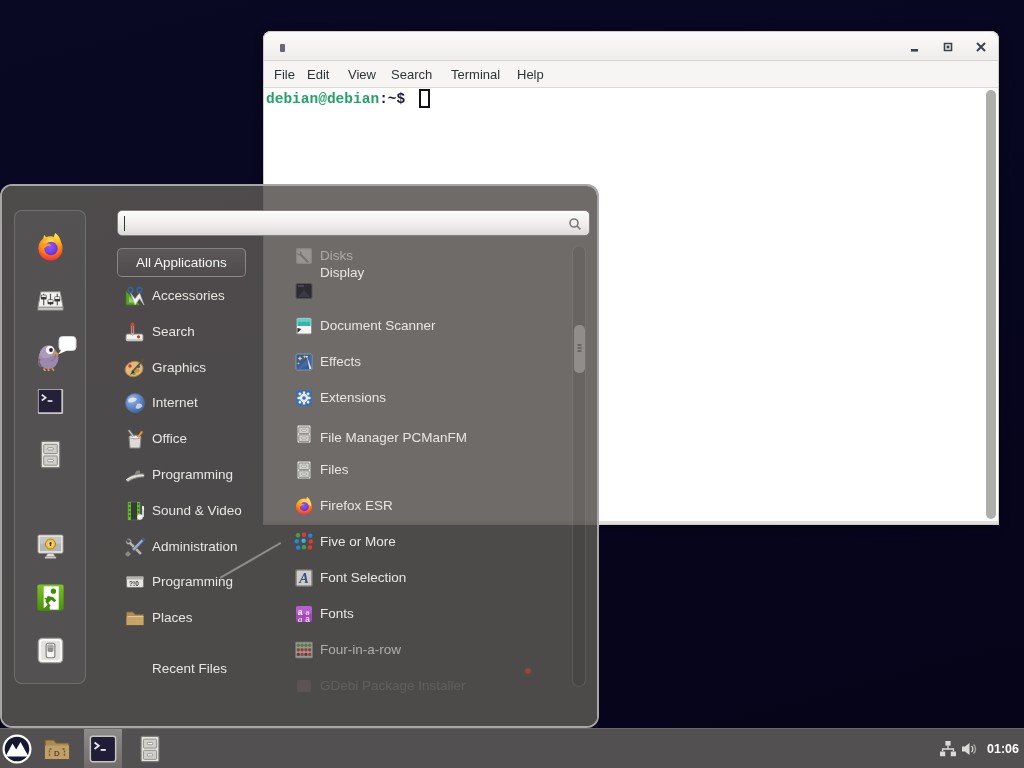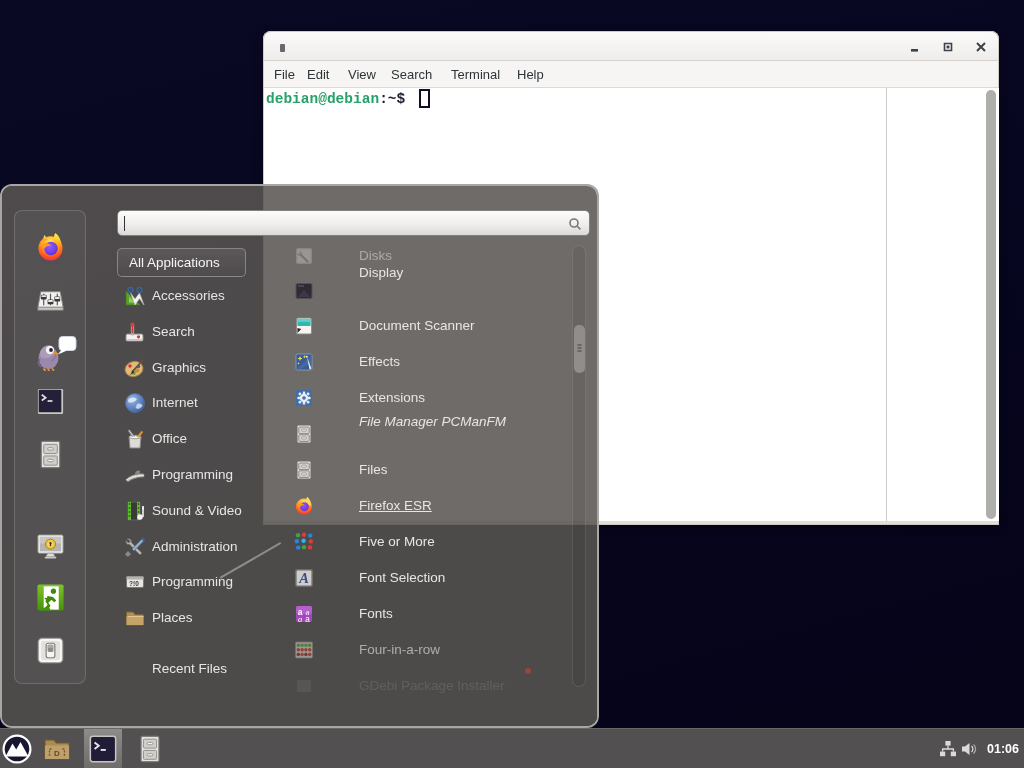--- a/index.html
+++ b/index.html
@@ -12,42 +12,42 @@
   #titlebar { left:0; top:0; width:736px; height:30px; border-radius:8px 8px 0 0;
               background:linear-gradient(#fbfafa,#efedeb);
               border:1px solid #cfcac5; border-bottom:1px solid #d8d3ce; }
   #title { width:100%; text-align:center; top:7px; font-size:14px; font-weight:bold; color:#3e4a52; letter-spacing:1.1px; }
   #winicon { left:17px; top:13px; width:5px; height:8px; background:#4a4452; border-radius:1px; opacity:0.8;}
   .wbtn { top:9px; width:14px; height:14px; }
   #menubar { left:0; top:30px; width:736px; height:27px; background:#f6f5f4;
              border-left:1px solid #cfcac5; border-right:1px solid #cfcac5;
              border-bottom:1px solid #dcd8d3; font-size:13px; color:#2e3436;padding-left:12px; }
   .mitem { position:absolute; top:6px; }
-  #termbody { left:0; top:57px; width:624px; height:433px; background:#fff;
+  #termbody { left:0; top:57px; width:736px; height:433px; background:#fff;
               border-left:1px solid #cfcac5; border-right:1px solid #cfcac5; }
   #winbottom { left:0; top:490px; width:736px; height:4px; background:#e2deda;
                border:1px solid #cfcac5; border-top:none; }
   #prompt { left:2px; top:3px; font-family:"Liberation Mono",monospace; font-size:14.5px;
             font-weight:bold; white-space:pre; color:#1b1b32; }
   #prompt .grn { color:#26a269; }
   #cursor { left:155px; top:1px; width:11px; height:19px; border:2px solid #0e0e24; }
   #termscroll { left:722px; top:2px; width:10px; height:429px; background:#aeaeaa; border-radius:5px; }
   #menu { left:2px; top:186px; width:595px; height:540px; border-radius:10px;
           background:rgba(88,85,81,0.87); box-shadow:0 0 0 2px #a7a6a4; }
   #sidebar { left:12px; top:24px; width:72px; height:474px; border-radius:8px;
              border:1px solid rgba(255,255,255,0.16); background:rgba(255,255,255,0.04); }
   #searchbox { left:115px; top:24px; width:473px; height:26px; border-radius:5px;
                background:linear-gradient(#fcfcfb 0%,#efeeec 55%,#dbdad8 100%); border:1px solid #82807d; }
   #searchcursor { left:6px; top:5px; width:1px; height:15px; background:#333; }
   #allapps { left:115px; top:62px; width:129px; height:29px; border-radius:5px;
              background:linear-gradient(rgba(255,255,255,0.08),rgba(255,255,255,0.01));
              border:1px solid rgba(255,255,255,0.30);
-             color:#f6f5f3; font-size:13.5px; line-height:27px; padding-left:11px; }
+             color:#f6f5f3; font-size:13.5px; line-height:27px; padding-left:18px; }
   .cat { position:absolute; left:150px; font-size:13.5px; color:#e8e6e3; }
-  .app { position:absolute; left:318px; font-size:13.5px; color:#e8e6e3;margin-left:39px; }
+  .app { position:absolute; left:318px; font-size:13.5px; color:#e8e6e3; }
   .icon { position:absolute; }
   #menuscrolltrack { left:570px; top:59px; width:14px; height:442px; border-radius:7px;
                      background:rgba(0,0,0,0.06); border:1px solid rgba(255,255,255,0.10); }
   #menuscrollthumb { left:571.5px; top:139px; width:11px; height:48px; border-radius:5px;
                      background:#908d8a; }
   #watermark { left:459px; top:476px; font-family:"Liberation Serif",serif; font-weight:bold;
                font-size:41px; color:rgba(228,226,220,0.13); letter-spacing:-1.5px; }
   #dragline { left:218px; top:390.5px; width:70px; height:1.6px; background:rgba(205,205,198,0.5);
               transform:rotate(-30deg); transform-origin:left center; }
   #taskbar { left:0; top:728px; width:1024px; height:40px; background:#535051;
@@ -319,21 +319,21 @@
 <circle cx="10" cy="10" r="1.8" fill="#3d6fae"></circle>
 </svg></div>
 <div class="app" style="top:204px;">Extensions</div>
 <div class="icon" style="left:292px; top:238px;"><svg width="20" height="20" viewBox="0 0 20 20">
 <rect x="3" y="1" width="14" height="18" rx="1" fill="#ebe9e5" stroke="#6f6d69" stroke-width="1.1"></rect>
 <rect x="4.8" y="3" width="10.4" height="6.6" rx="0.8" fill="#d5d3cf" stroke="#7f7d79" stroke-width="0.9"></rect>
 <rect x="4.8" y="10.8" width="10.4" height="6.6" rx="0.8" fill="#d5d3cf" stroke="#7f7d79" stroke-width="0.9"></rect>
 <rect x="7.5" y="5.2" width="5" height="2" rx="1" fill="#f8f7f5" stroke="#7f7d79" stroke-width="0.7"></rect>
 <rect x="7.5" y="13" width="5" height="2" rx="1" fill="#f8f7f5" stroke="#7f7d79" stroke-width="0.7"></rect>
 </svg></div>
-<div class="app" style="top:228px;font-style:italic;">File Manager PCManFM</div>
+<div class="app" style="top:244px;">File Manager PCManFM</div>
 <div class="icon" style="left:292px; top:274px;"><svg width="20" height="20" viewBox="0 0 20 20">
 <rect x="3" y="1" width="14" height="18" rx="1" fill="#ebe9e5" stroke="#6f6d69" stroke-width="1.1"></rect>
 <rect x="4.8" y="3" width="10.4" height="6.6" rx="0.8" fill="#d5d3cf" stroke="#7f7d79" stroke-width="0.9"></rect>
 <rect x="4.8" y="10.8" width="10.4" height="6.6" rx="0.8" fill="#d5d3cf" stroke="#7f7d79" stroke-width="0.9"></rect>
 <rect x="7.5" y="5.2" width="5" height="2" rx="1" fill="#f8f7f5" stroke="#7f7d79" stroke-width="0.7"></rect>
 <rect x="7.5" y="13" width="5" height="2" rx="1" fill="#f8f7f5" stroke="#7f7d79" stroke-width="0.7"></rect>
 </svg></div>
 <div class="app" style="top:276px;">Files</div>
 <div class="icon" style="left:292px; top:310px;"><svg width="20" height="20" viewBox="0 0 32 32">
 <defs>
@@ -347,21 +347,21 @@
             <stop offset="0" stop-color="#9059ff"></stop>
             <stop offset="0.6" stop-color="#7542e5"></stop>
             <stop offset="1" stop-color="#592acb"></stop>
           </radialGradient>
 </defs>
 <circle cx="16" cy="17" r="13" fill="url(#ffo2)"></circle>
 <path d="M21 1 C26 5,28 11,27 16 L20 12 C19 8,19.5 3,21 1 Z" fill="#ffd75e"></path>
 <circle cx="16.5" cy="17" r="7.2" fill="url(#ffi2)"></circle>
 <path d="M6.5 13 C10 11,14 11.5,17 14.5 C13 14.5,11 15.5,10 17.5 C8 16.5,7 14.8,6.5 13 Z" fill="#ff9a1f"></path>
 </svg></div>
-<div class="app" style="top:312px;text-decoration:underline;">Firefox ESR</div>
+<div class="app" style="top:312px;">Firefox ESR</div>
 <div class="icon" style="left:292px; top:346px;"><svg width="20" height="20" viewBox="0 0 20 20">
 <circle cx="4" cy="3.2" r="2.2" fill="#43a047"></circle>
         <circle cx="10" cy="2.8" r="2.2" fill="#e53935"></circle>
         <circle cx="16.2" cy="3.6" r="2.2" fill="#1e88e5"></circle>
 <circle cx="2.8" cy="9.2" r="2.2" fill="#1e88e5"></circle>
         <circle cx="9.6" cy="8.8" r="2.2" fill="#29b6f6"></circle>
         <circle cx="16.8" cy="9.4" r="2.2" fill="#e53935"></circle>
 <circle cx="4.2" cy="15.6" r="2.2" fill="#1e88e5"></circle>
         <circle cx="10" cy="15.2" r="2.2" fill="#43a047"></circle>
         <circle cx="16" cy="15.4" r="2.2" fill="#e53935"></circle>

